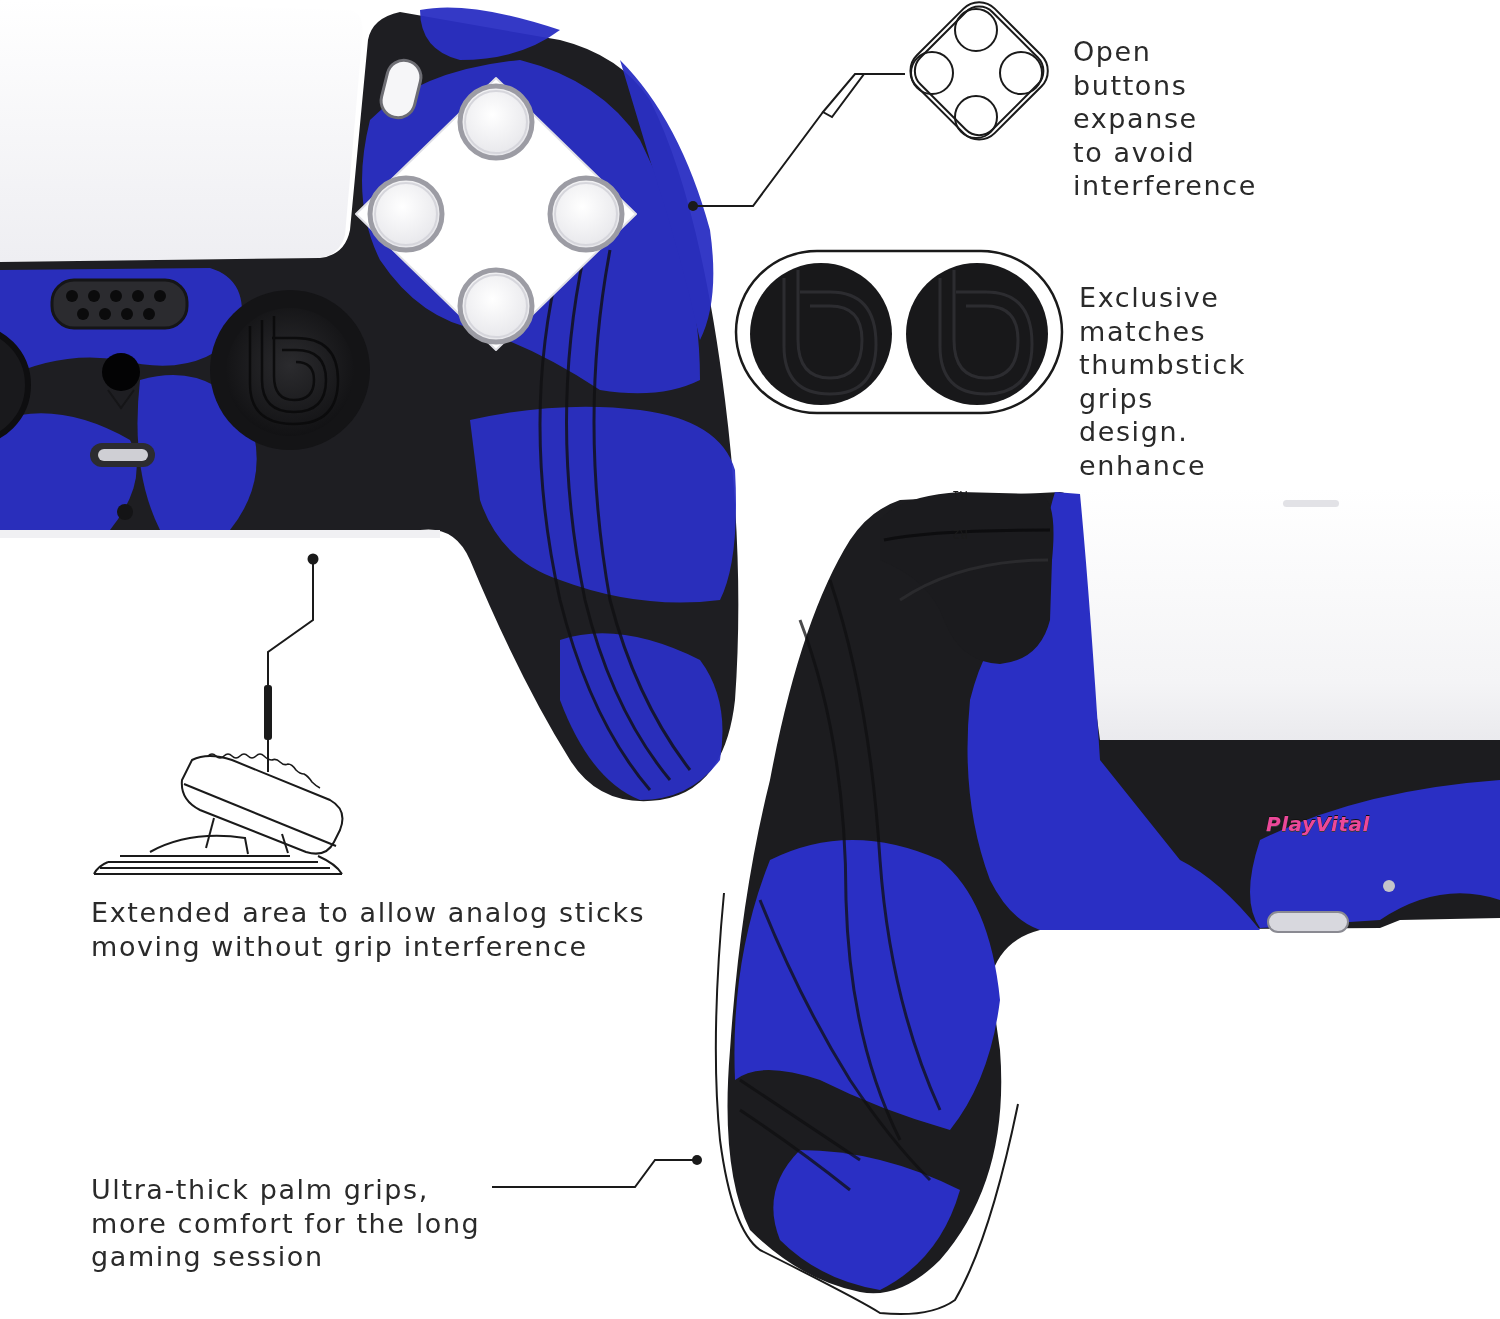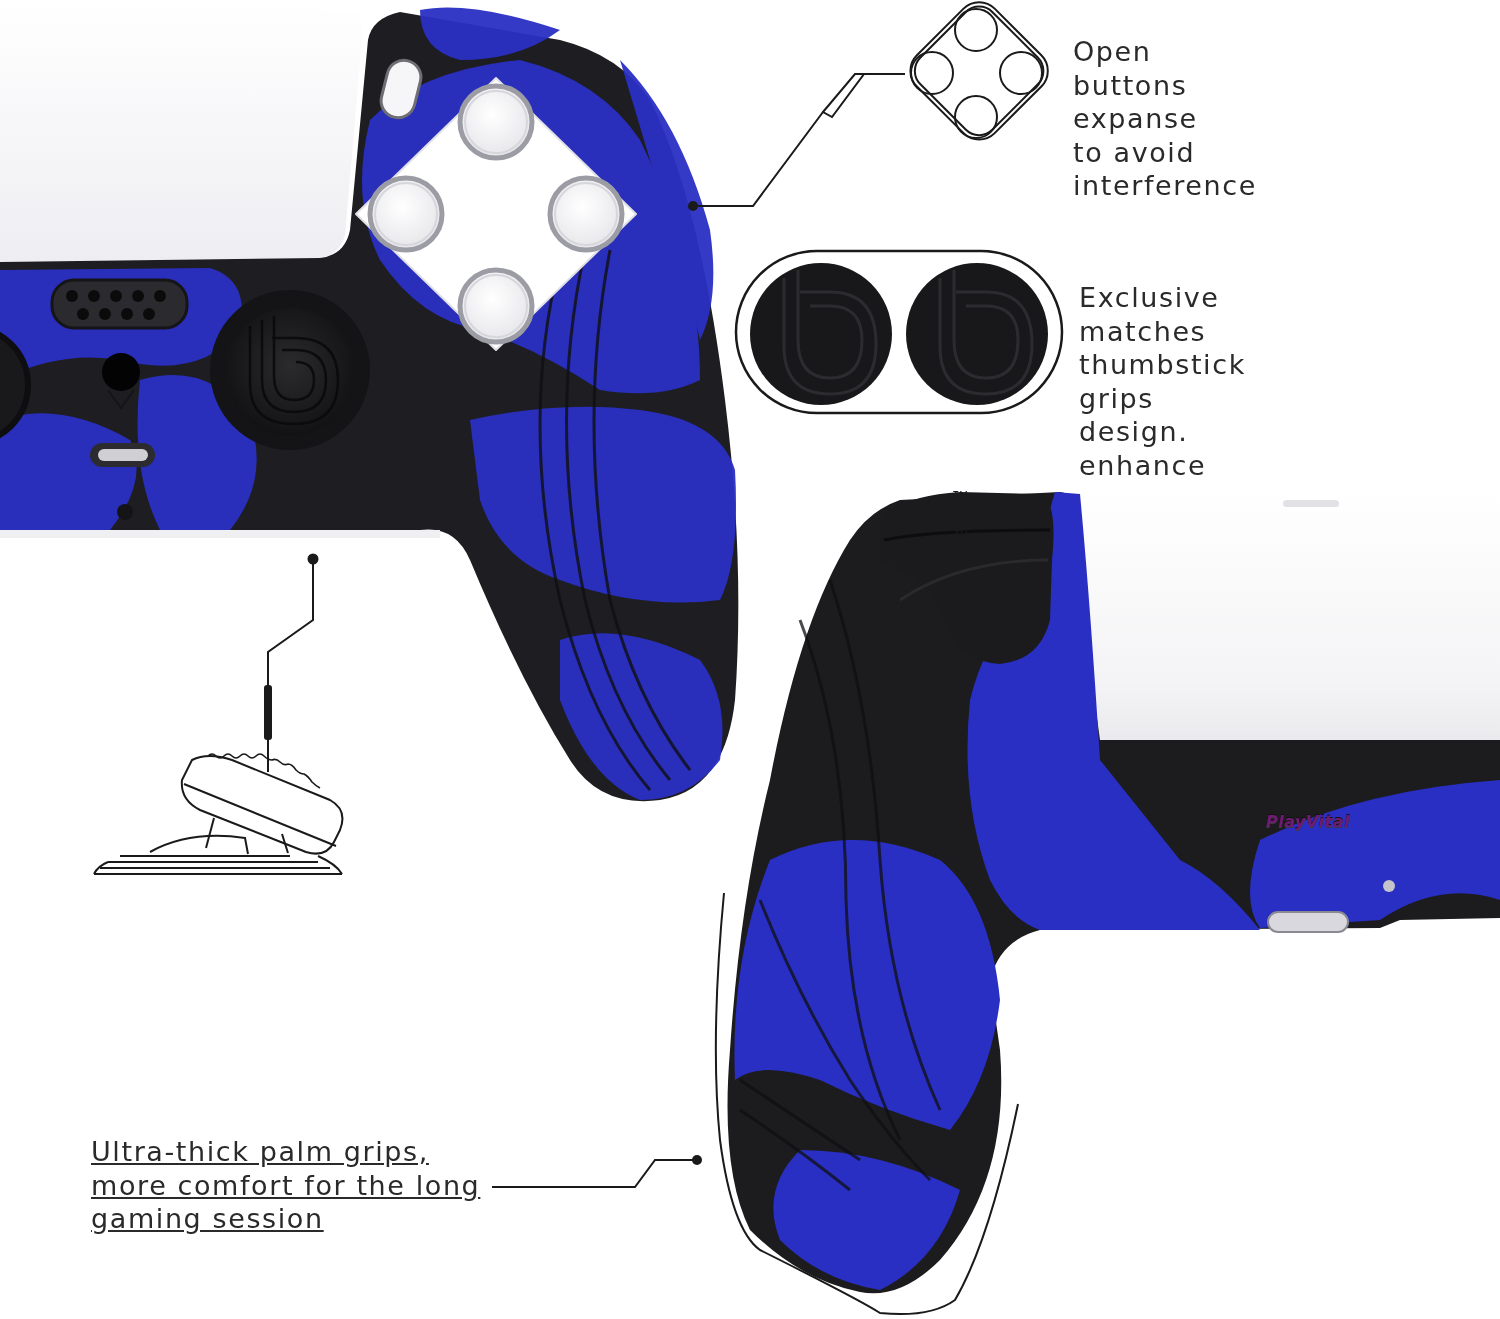--- a/index.html
+++ b/index.html
@@ -6,23 +6,23 @@
     body { width: 1500px; height: 1319px; position: relative; overflow: hidden;
            font-family: "DejaVu Sans", sans-serif; color: #222; }
     .stage { position: absolute; left: 0; top: 0; width: 1192px; height: 1319px; }
     .stage svg { position: absolute; left: 0; top: 0; }
     .callout { position: absolute; font-family: "DejaVu Sans", sans-serif;
                font-size: 27px; line-height: 33.5px; letter-spacing: 1.6px;
                color: #2a2a2a; white-space: pre-line; font-weight: 400; }
     #c-buttons   { left: 1073px; top: 35px; }
     #c-thumb     { left: 1079px; top: 281px; }
     #c-analog    { left: 91px;  top: 896px; }
-    #c-palm      { left: 91px;  top: 1135px; text-decoration: underline; }
-    .brand { position: absolute; left: 1266px; top: 812px; font-size: 16px;
-             font-weight: 700; color: #701a75; letter-spacing: 0.5px;
+    #c-palm      { left: 91px;  top: 1173px; }
+    .brand { position: absolute; left: 1266px; top: 812px; font-size: 20px;
+             font-weight: 700; color: #ec4899; letter-spacing: 0.5px;
              text-shadow: 0 -1px 0 #111, 0 1px 0 #3b3b3f; font-style: italic; }
     .trig { position: absolute; font-size: 12px; color: #1b1b1b; transform: rotate(180deg); }
   </style>
 </head>
 <body>
 
 <div class="stage">
 
   <svg width="760" height="820" viewBox="0 0 760 820">
     <defs>
@@ -165,20 +165,22 @@
       <path d="M94 874 Q98 866 108 862"></path>
       <path d="M342 874 Q336 864 318 856"></path>
     </g>
     <rect x="264" y="685" width="8" height="55" rx="3" fill="#1a1a1a"></rect>
     <circle cx="313" cy="559" r="5.5" fill="#1a1a1a"></circle>
 
     <g fill="none" stroke="#1a1a1a" stroke-width="1.6">
       <path d="M208 756 q4 -4 8 0 q4 4 8 0 q4 -4 8 0 q4 4 8 0 q4 -4 8 0 q4 4 8 0 q4 -4 8 0 q4 4 8 4 q4 -2 8 2 q4 4 8 2 q4 0 8 6 q4 4 8 4 q4 2 8 8 q4 4 8 6"></path>
     </g>
   </svg>
+  <div class="callout" id="c-analog">Extended area to allow analog sticks
+moving without grip interference</div>
 
   <svg width="1500" height="1319" viewBox="0 0 1500 1319">
     <defs>
       <linearGradient id="shellGrad" x1="0" y1="0" x2="0" y2="1">
         <stop offset="0" stop-color="#ffffff"></stop>
         <stop offset="0.7" stop-color="#f4f4f6"></stop>
         <stop offset="1" stop-color="#e6e6ea"></stop>
       </linearGradient>
     </defs>
 

